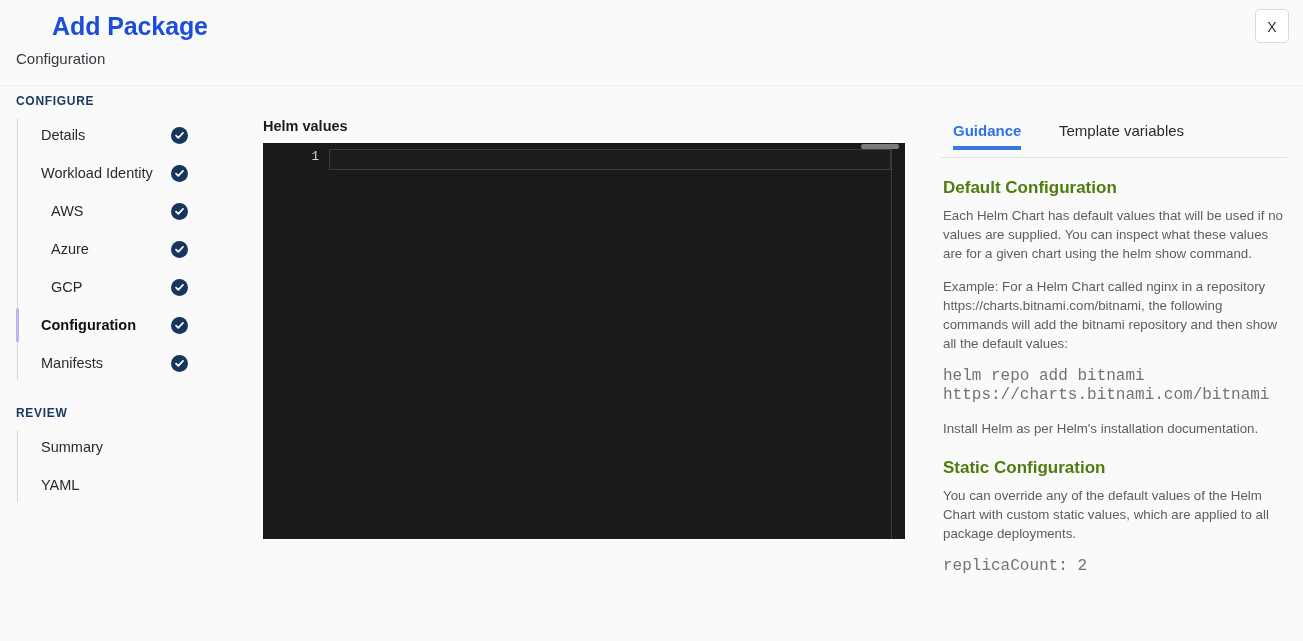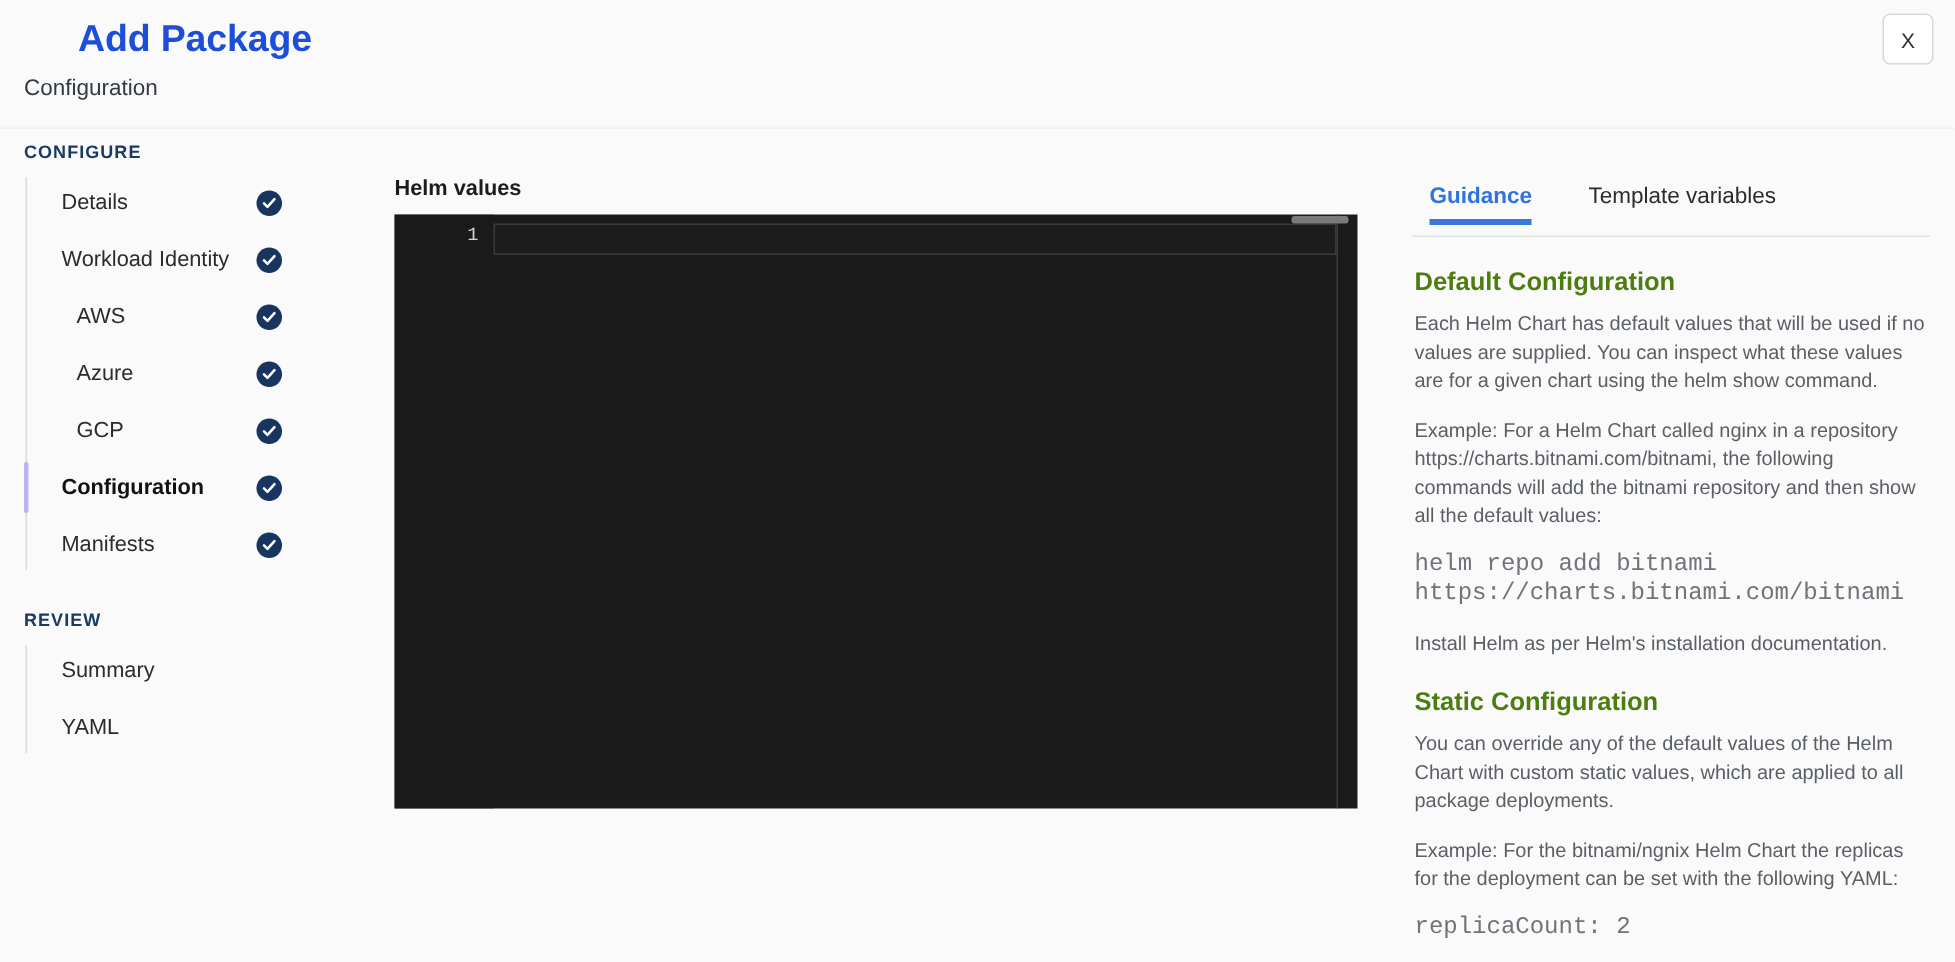--- a/index.html
+++ b/index.html
@@ -182,18 +182,17 @@
         <div class="tab tab-1">Template variables</div>
       </div>
     <div id="guide-body">
         <div class="sec-h">Default Configuration</div>
         <div class="para">Each Helm Chart has default values that will be used if no values are supplied. You can inspect what these values are for a given chart using the helm show command.</div>
         <div class="para">Example: For a Helm Chart called nginx in a repository https://charts.bitnami.com/bitnami, the following commands will add the bitnami repository and then show all the default values:</div>
         <div class="code">helm repo add bitnami https://charts.bitnami.com/bitnami</div>
         <div class="para">Install Helm as per Helm's installation documentation.</div>
         <div class="sec-h">Static Configuration</div>
         <div class="para">You can override any of the default values of the Helm Chart with custom static values, which are applied to all package deployments.</div>
-        <div class="para">Example: For the bitnami/ngnix Helm Chart the replicas for the deployment can be set with the following YAML:</div>
         <div class="code">replicaCount: 2</div>
       </div>
   </div>
 
 </div>
 
 </body></html>

